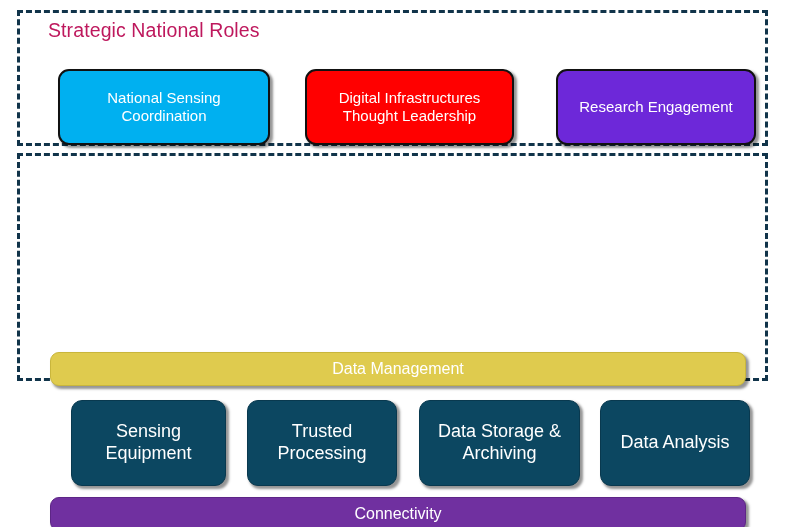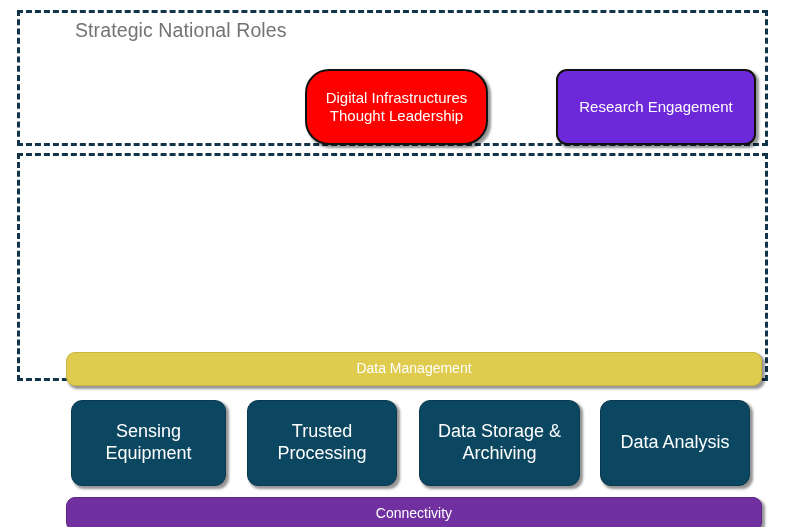--- a/index.html
+++ b/index.html
@@ -29,24 +29,23 @@
   }
   #section-strategic { left: 17px;  top: 10px;  width: 751px; height: 136px; }
   #section-core      { left: 17px;  top: 153px; width: 751px; height: 228px; }
   #section-operational { left: 17px; top: 388px; width: 751px; height: 118px; }
 
   .section-title {
     position: absolute;
     left: 28px;
     top: 6px;
     font-size: 19.5px;
-    color: #737373;
+    color: #be185d;
     letter-spacing: 0.1px;
     white-space: nowrap;
-    margin-left: 27px;
   }
 
   
   .node {
     position: absolute;
     box-sizing: border-box;
     border-radius: 11px;
     display: flex;
     align-items: center;
     justify-content: center;
@@ -59,55 +58,56 @@
   }
 
   
   .node.strategic {
     border: 2px solid #111111;
     height: 76px;
     top: 56px;
     font-size: 15px;
   }
   #node-national-sensing-coordination { left: 38px;  width: 212px; background: #00b0f0; }
-  #node-digital-infrastructures       { left: 285px; width: 183px; background: #ff0000; border-radius: 24px; }
+  #node-digital-infrastructures       { left: 285px; width: 209px; background: #ff0000; }
   #node-research-engagement           { left: 536px; width: 200px; background: #6d28d9; }
 
   
   .node.core {
     border: 1px solid #09394f;
     top: 244px;
     height: 86px;
     font-size: 18px;
     background: #0c4761;
   }
   #node-sensing-equipment   { left: 51px;  width: 155px; }
   #node-trusted-processing  { left: 227px; width: 150px; }
   #node-data-storage        { left: 399px; width: 161px; }
   #node-data-analysis       { left: 580px; width: 150px; }
 
   
   .node.bar {
-    left: 46px;
+    left: 30px;
     width: 696px;
     height: 34px;
     border-radius: 9px;
-    font-size: 14px;
+    font-size: 16px;
   }
   #node-data-management { top: 196px; background: #dfcb4e; border: 1px solid #c9b63c; }
   #node-connectivity    { top: 341px; background: #7030a0; border: 1px solid #5d2686; }
 </style>
 </head>
 <body>
 
 <div class="canvas">
 
   <div class="section" id="section-strategic">
     <div class="section-title">Strategic National Roles</div>
 
+    <div class="node strategic" id="node-national-sensing-coordination">National Sensing Coordination</div>
 
     <div class="node strategic" id="node-digital-infrastructures">Digital Infrastructures Thought Leadership</div>
 
     <div class="node strategic" id="node-research-engagement">Research Engagement</div>
   </div>
 
   <div class="section" id="section-core">
 
     <div class="node bar" id="node-data-management">Data Management</div>
 

